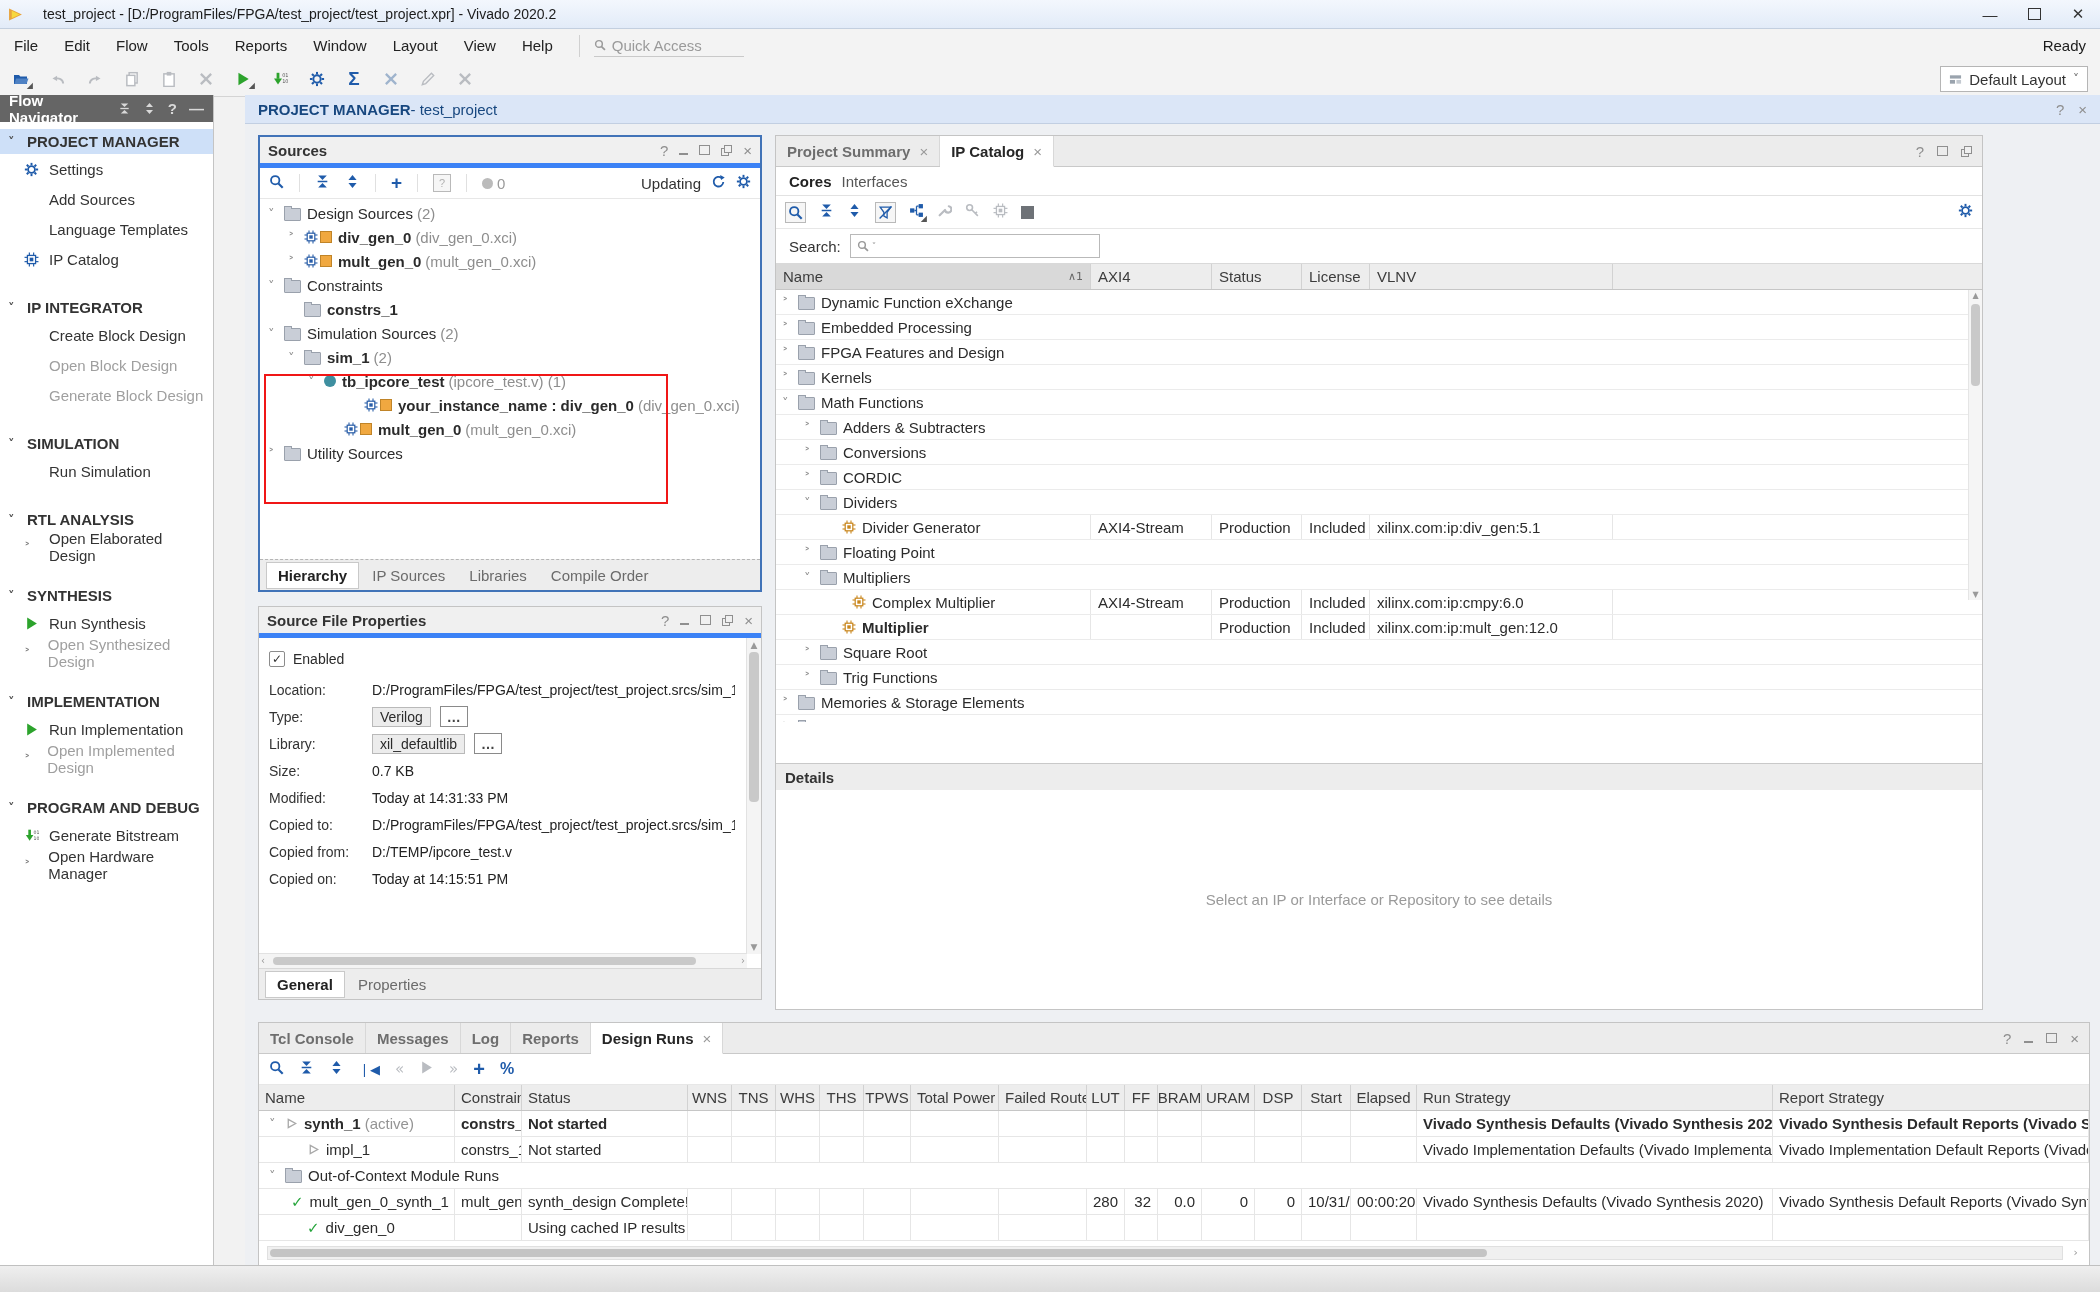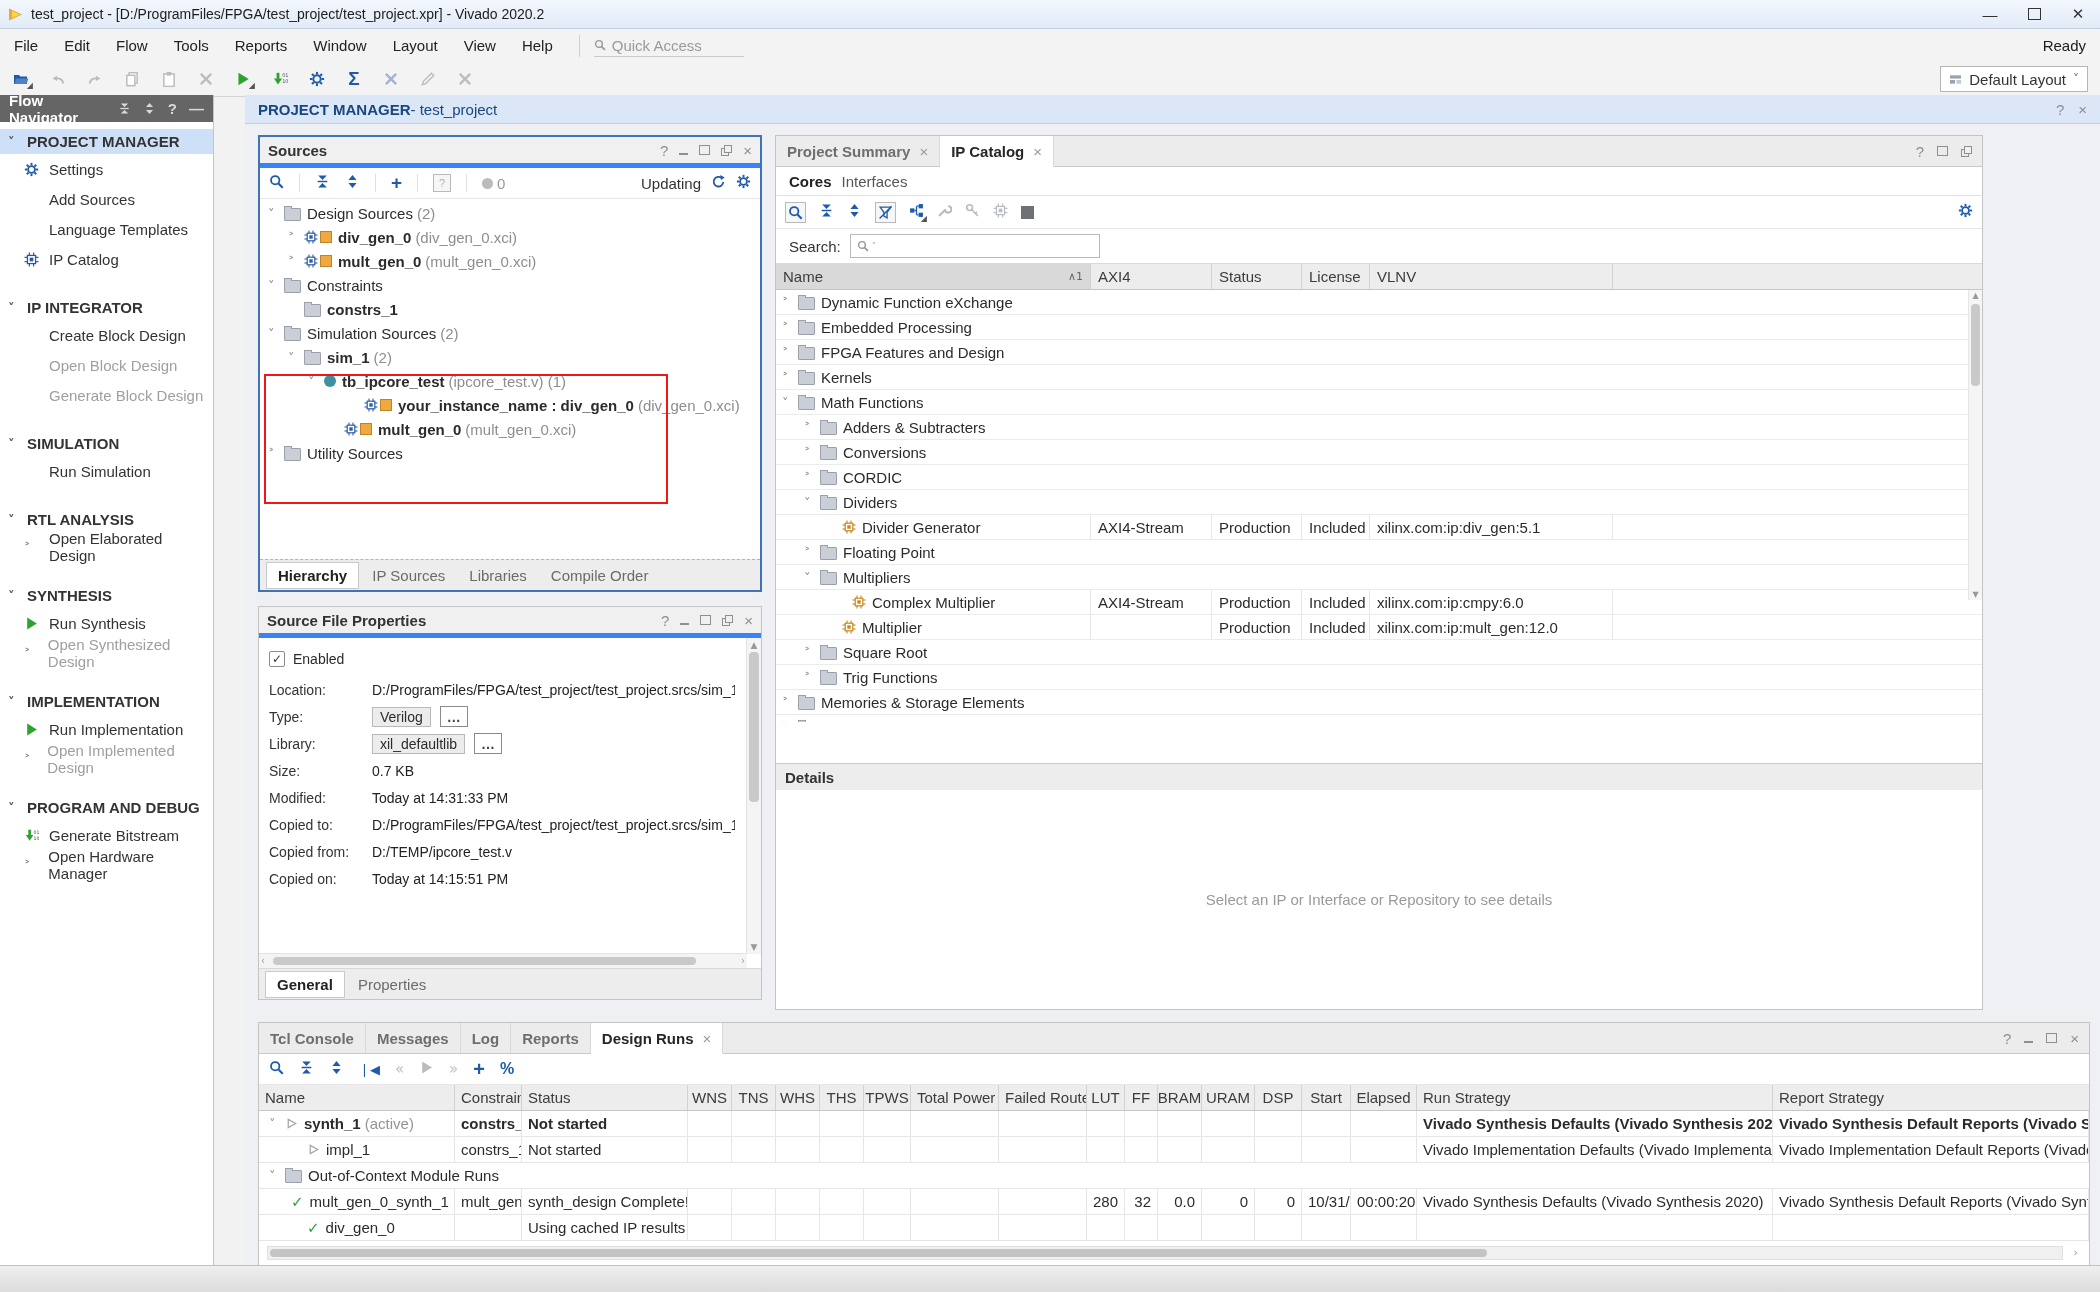--- a/index.html
+++ b/index.html
@@ -3,21 +3,21 @@
 <meta charset="utf-8">
 <style>
   html,body{margin:0;padding:0;}
   body{width:2100px;height:1292px;position:relative;overflow:hidden;
        font-family:"Liberation Sans",sans-serif;font-size:15px;color:#2b2b2b;background:#f2f2f2;}
   .glyph{font-family:"DejaVu Sans",sans-serif;}
 
   
   #titlebar{height:28px;background:linear-gradient(#f3f7fd,#e2ebf8);border-bottom:1px solid #c3cfdf;
             display:flex;align-items:center;padding-left:8px;}
-  #titlebar .title{margin-left:8px;color:#1c1c1c;font-size:14px;}
+  #titlebar .title{margin-left:20px;color:#1c1c1c;font-size:14px;}
   #titlebar .winbtns{margin-left:auto;display:flex;}
   .wbtn{width:44px;height:28px;display:flex;align-items:center;justify-content:center;color:#333;font-size:15px;}
 
   
   #menubar{height:33px;background:#f3f3f3;display:flex;align-items:center;padding:0 14px;}
   .mitem{margin-right:26px;color:#222;}
   .qa-sep{width:1px;height:22px;background:#d0d0d0;margin-right:14px;}
   .qabox{display:flex;align-items:center;gap:6px;width:150px;height:22px;border-bottom:1px solid #c9c9c9;color:#9a9a9a;}
   #menubar .ready{margin-left:auto;color:#1c1c1c;}
 
@@ -1074,21 +1074,21 @@
               </svg>
             </span>
             <span class="lbl">Complex Multiplier</span>
           </span>
           <span class="cell ia">AXI4-Stream</span>
           <span class="cell is">Production</span>
           <span class="cell il">Included</span>
           <span class="cell iv">xilinx.com:ip:cmpy:6.0</span>
         </div>
         <div class="ipr leaf">
-          <span class="cell cn in" style="padding-left: 50px;">
+          <span class="cell cn in" style="padding-left: 50px; font-weight: bold;">
 
             <span class="arr"></span>
 
             <span class="tico">
               <svg style="color:#c9861c">
                 <use href="#i-chip"></use>
               </svg>
             </span>
             <span class="lbl">Multiplier</span>
           </span>

